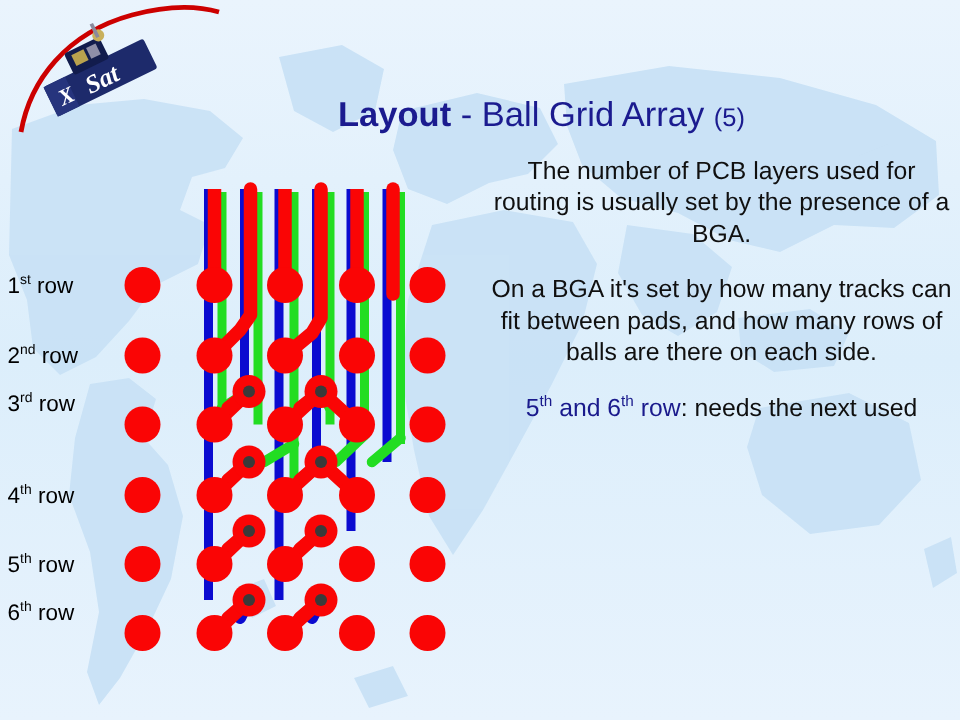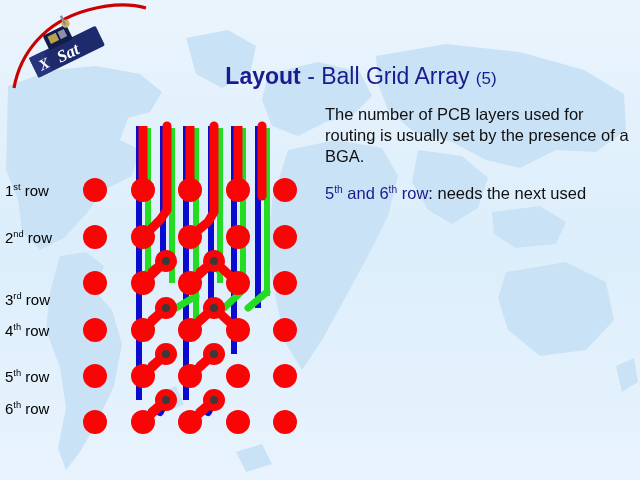--- a/index.html
+++ b/index.html
@@ -20,21 +20,21 @@
     color:#1b1b8f;font-size:23px;letter-spacing:0px;white-space:nowrap;padding-left:41px;
   }
   #title .bold{font-weight:bold;}
   #title .num{font-size:17px;}
 
   
   #body-text{
     position:absolute;left:325px;top:104px;width:312px;
     font-size:16.5px;line-height:21px;color:#101010;
   }
-  #body-text p{margin:0 0 16px 0;}
+  #body-text p{margin:0 0 16px 0;text-align:center;}
   sup{font-size:.62em;vertical-align:super;line-height:0;}
   .red{color:#ff0000;}
   .green{color:#22dd22;}
   .blue{color:#1a1a8c;}
 
   
   .rowlabel{
     position:absolute;font-size:15px;color:#000;white-space:nowrap;
     text-align:left;width:72px;left:5px;
   }
@@ -104,21 +104,21 @@
     </g>
   </svg>
 
   <div id="title">
     <span class="bold">Layout</span><span> - Ball Grid Array</span>
     <span class="num">(5)</span>
   </div>
 
   <div class="rowlabel" style="top:182px"><span>1</span><sup>st</sup><span> row</span></div>
   <div class="rowlabel" style="top:229px"><span>2</span><sup>nd</sup><span> row</span></div>
-  <div class="rowlabel" style="top:291px"><span>3</span><sup>rd</sup><span> row</span></div>
+  <div class="rowlabel" style="top:261px"><span>3</span><sup>rd</sup><span> row</span></div>
   <div class="rowlabel" style="top:322px"><span>4</span><sup>th</sup><span> row</span></div>
   <div class="rowlabel" style="top:368px"><span>5</span><sup>th</sup><span> row</span></div>
   <div class="rowlabel" style="top:400px"><span>6</span><sup>th</sup><span> row</span></div>
 
   <svg id="bga" viewBox="0 0 640 480">
 
     <g stroke="#0b0bd0" stroke-width="6" fill="none" stroke-linecap="butt">
       <line x1="139" y1="126" x2="139" y2="400"></line>
       <line x1="163" y1="126" x2="163" y2="261"></line>
       <line x1="186" y1="126" x2="186" y2="400"></line>
@@ -247,20 +247,21 @@
         <circle cx="166" cy="400" r="4"></circle>
         <circle cx="214" cy="400" r="4"></circle>
       </g>
     </g>
   </svg>
 
   <div id="body-text">
 
     <p>The number of PCB layers used for routing is usually set by the presence of a BGA.</p>
 
+    <p>On a BGA it's set by how many tracks can fit between pads, and how many rows of balls are there on each side.</p>
 
 
 
     <p>
       <span class="blue"><span>5</span><sup>th</sup><span> and 6</span><sup>th</sup><span> row</span></span><span>: needs the next used</span>
     </p>
   </div>
 
 </div>
 

